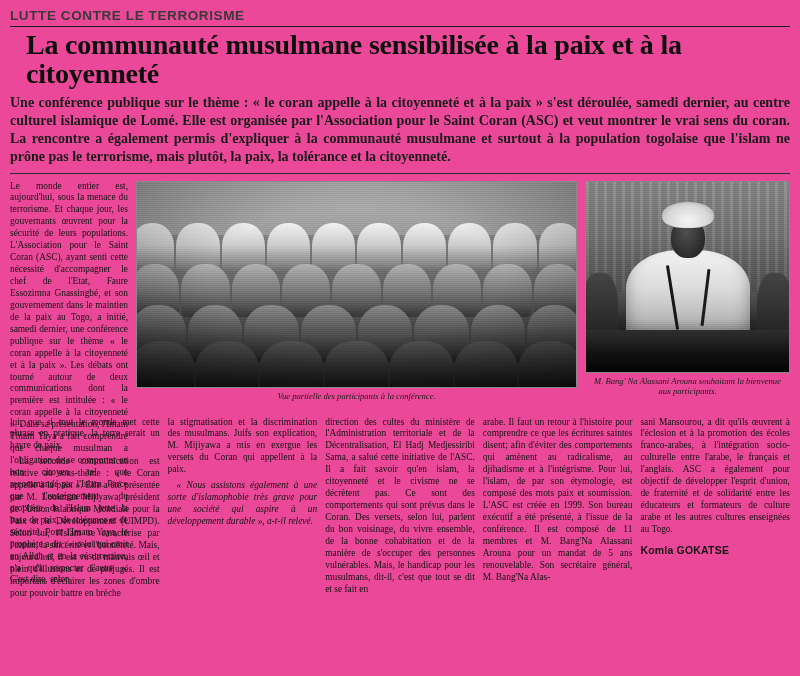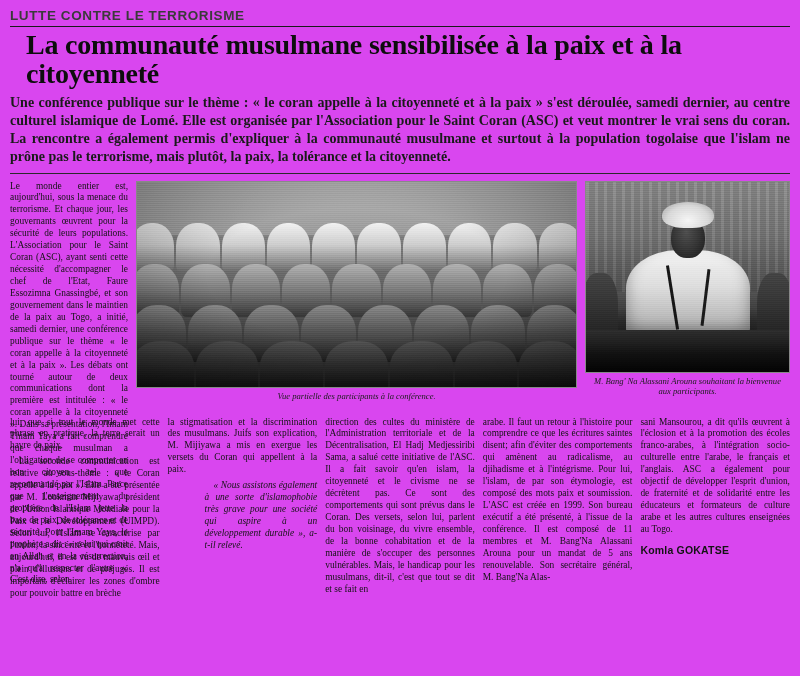--- a/index.html
+++ b/index.html
@@ -14,21 +14,21 @@
     color: #111;
     position: relative;
     overflow: hidden;
   }
   .page {
     width: 800px;
     height: 676px;
     box-sizing: border-box;
     padding: 6px 10px 4px 10px;
     position: relative;
-    background: #d946ef;
+    background: #ec4899;
   }
   .kicker-wrap {
     border-bottom: 1.5px solid #1a1a1a;
     padding-bottom: 2px;
     margin-bottom: 3px;
   }
   .kicker {
     font-family: "Liberation Sans", sans-serif;
     font-size: 13.5px;
     font-weight: bold;
@@ -75,21 +75,21 @@
     line-height: 1.27;
     text-align: justify;
     color: #131313;
     hyphens: auto;
   }
   .col p {
     margin: 0 0 4px 0;
     text-indent: 9px;
   }
   .col p.noindent { text-indent: 0; }
-  .col .ital { font-style: italic; margin-left: 37px; }
+  .col .ital { font-style: italic; }
 
   .col-narrow {
     width: 118px;
     flex: 0 0 118px;
   }
   .photos {
     flex: 1 1 auto;
     display: flex;
     gap: 8px;
   }

